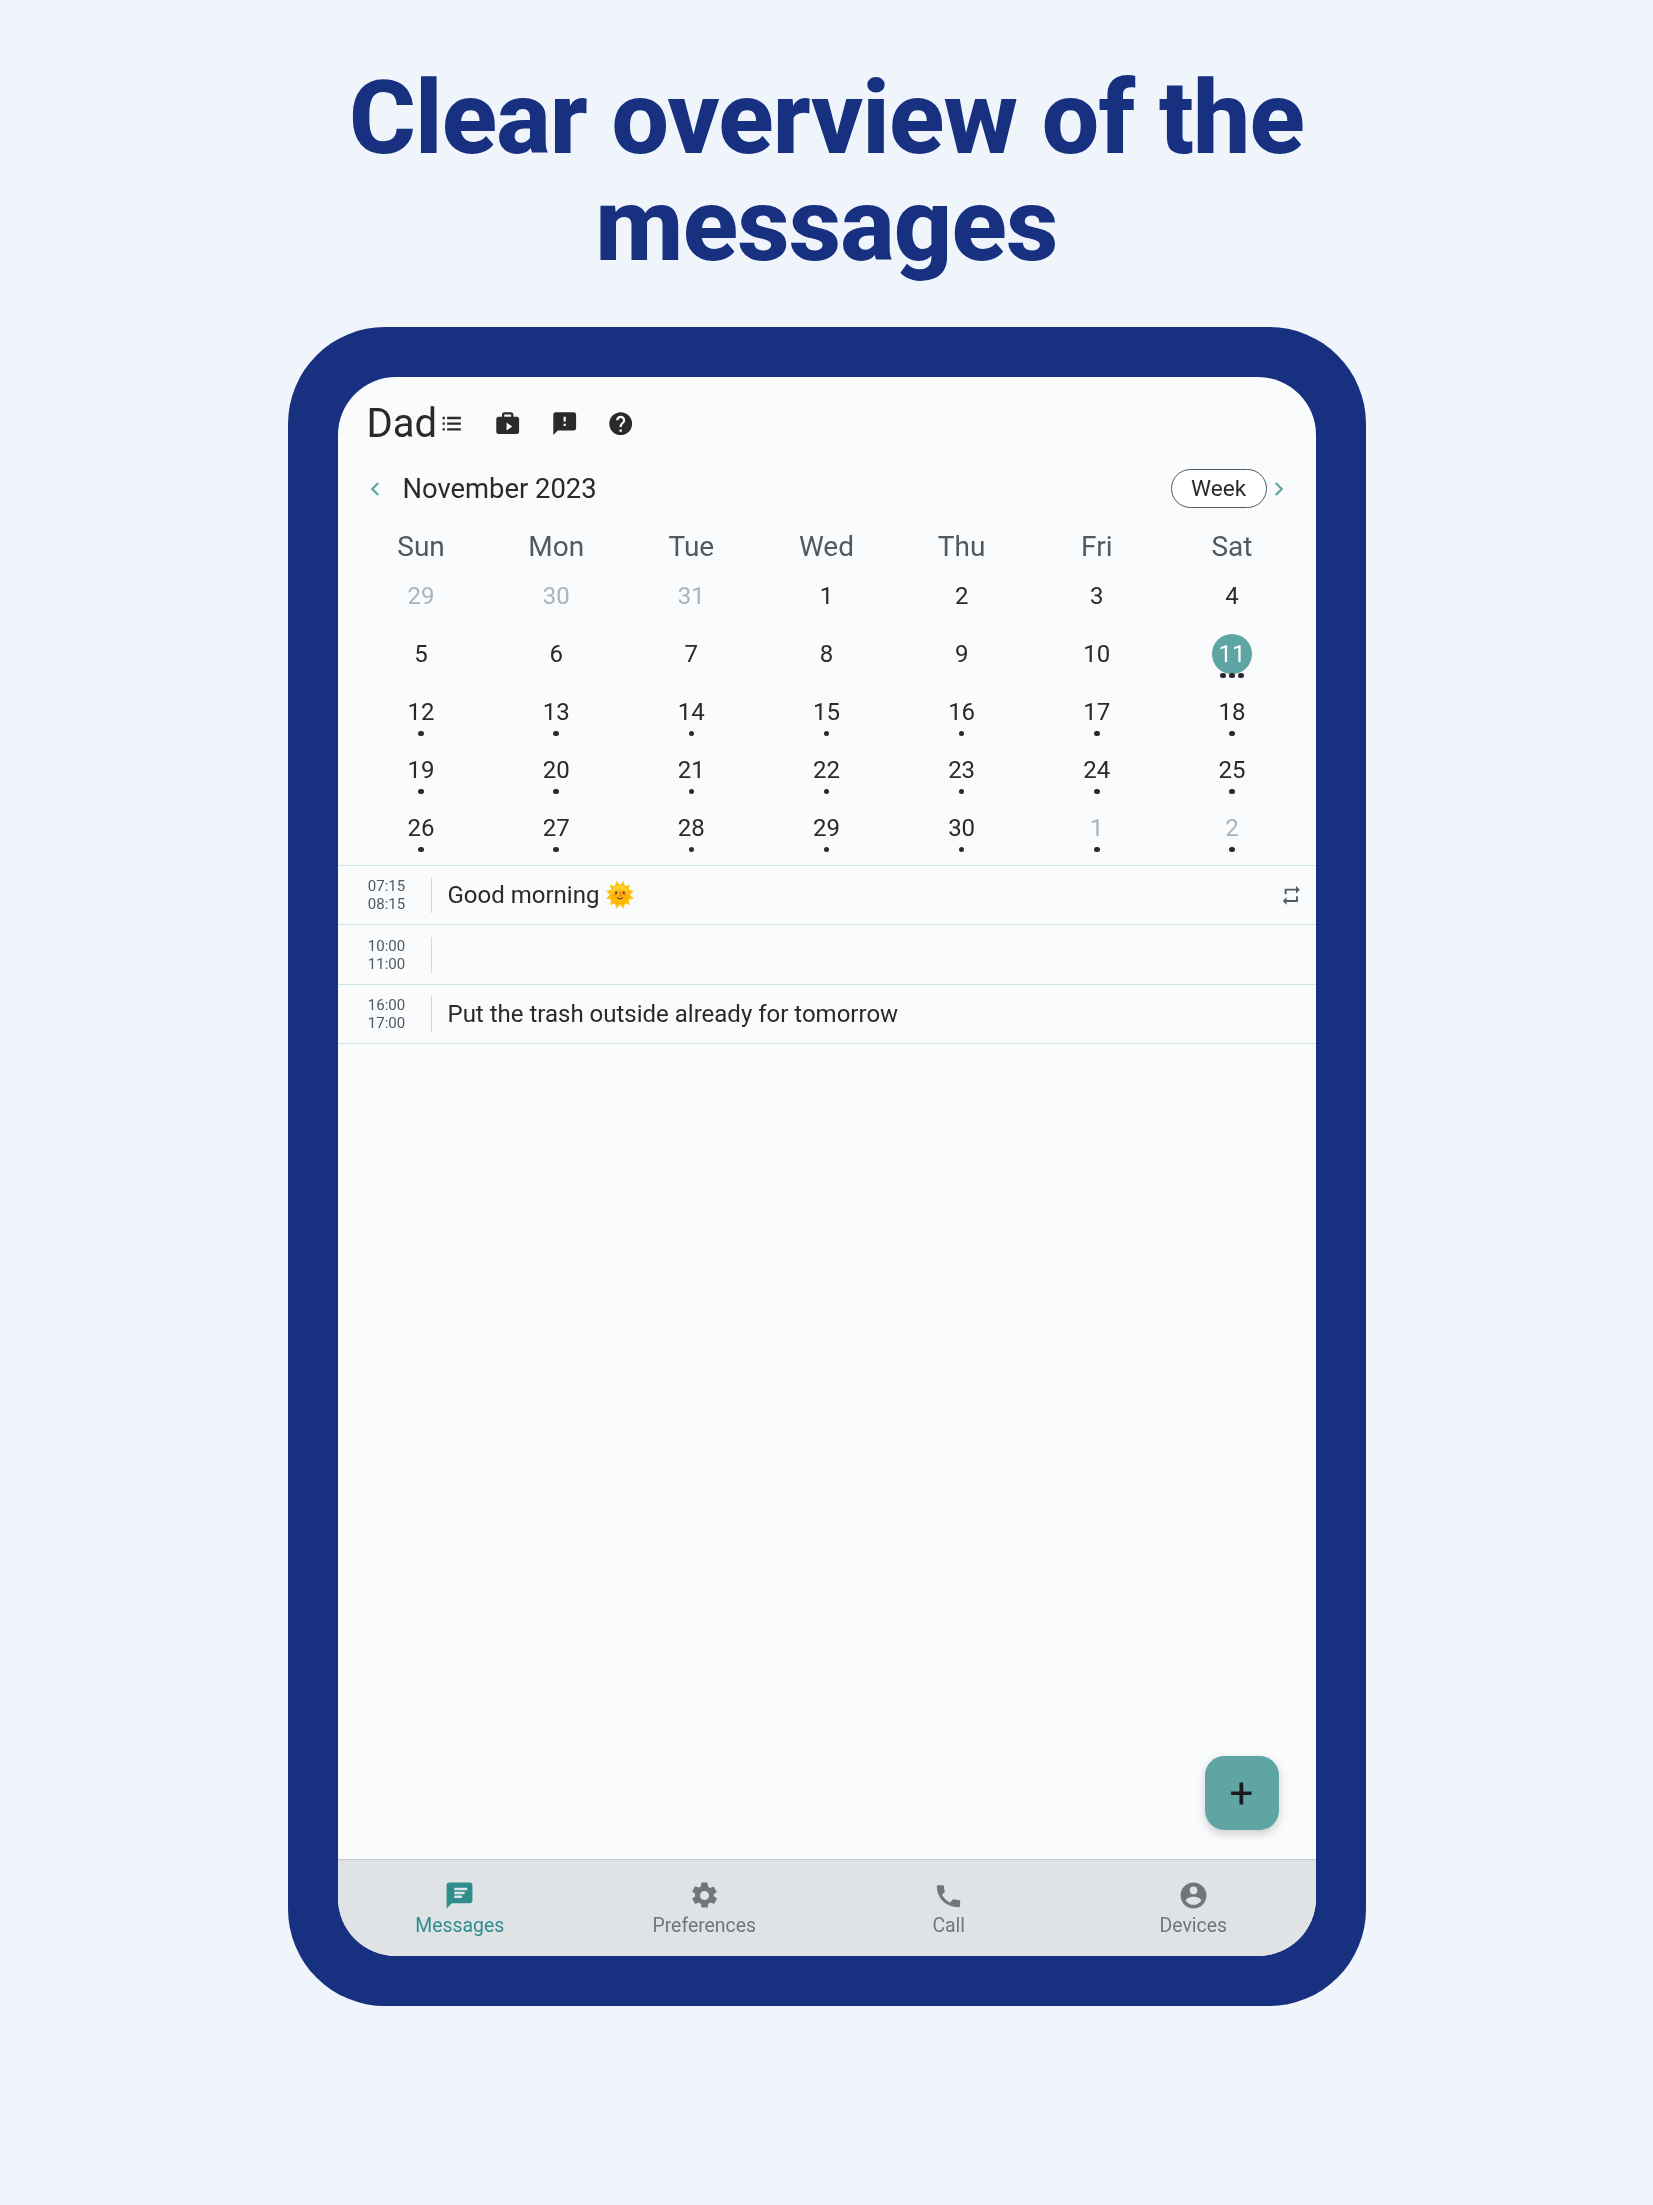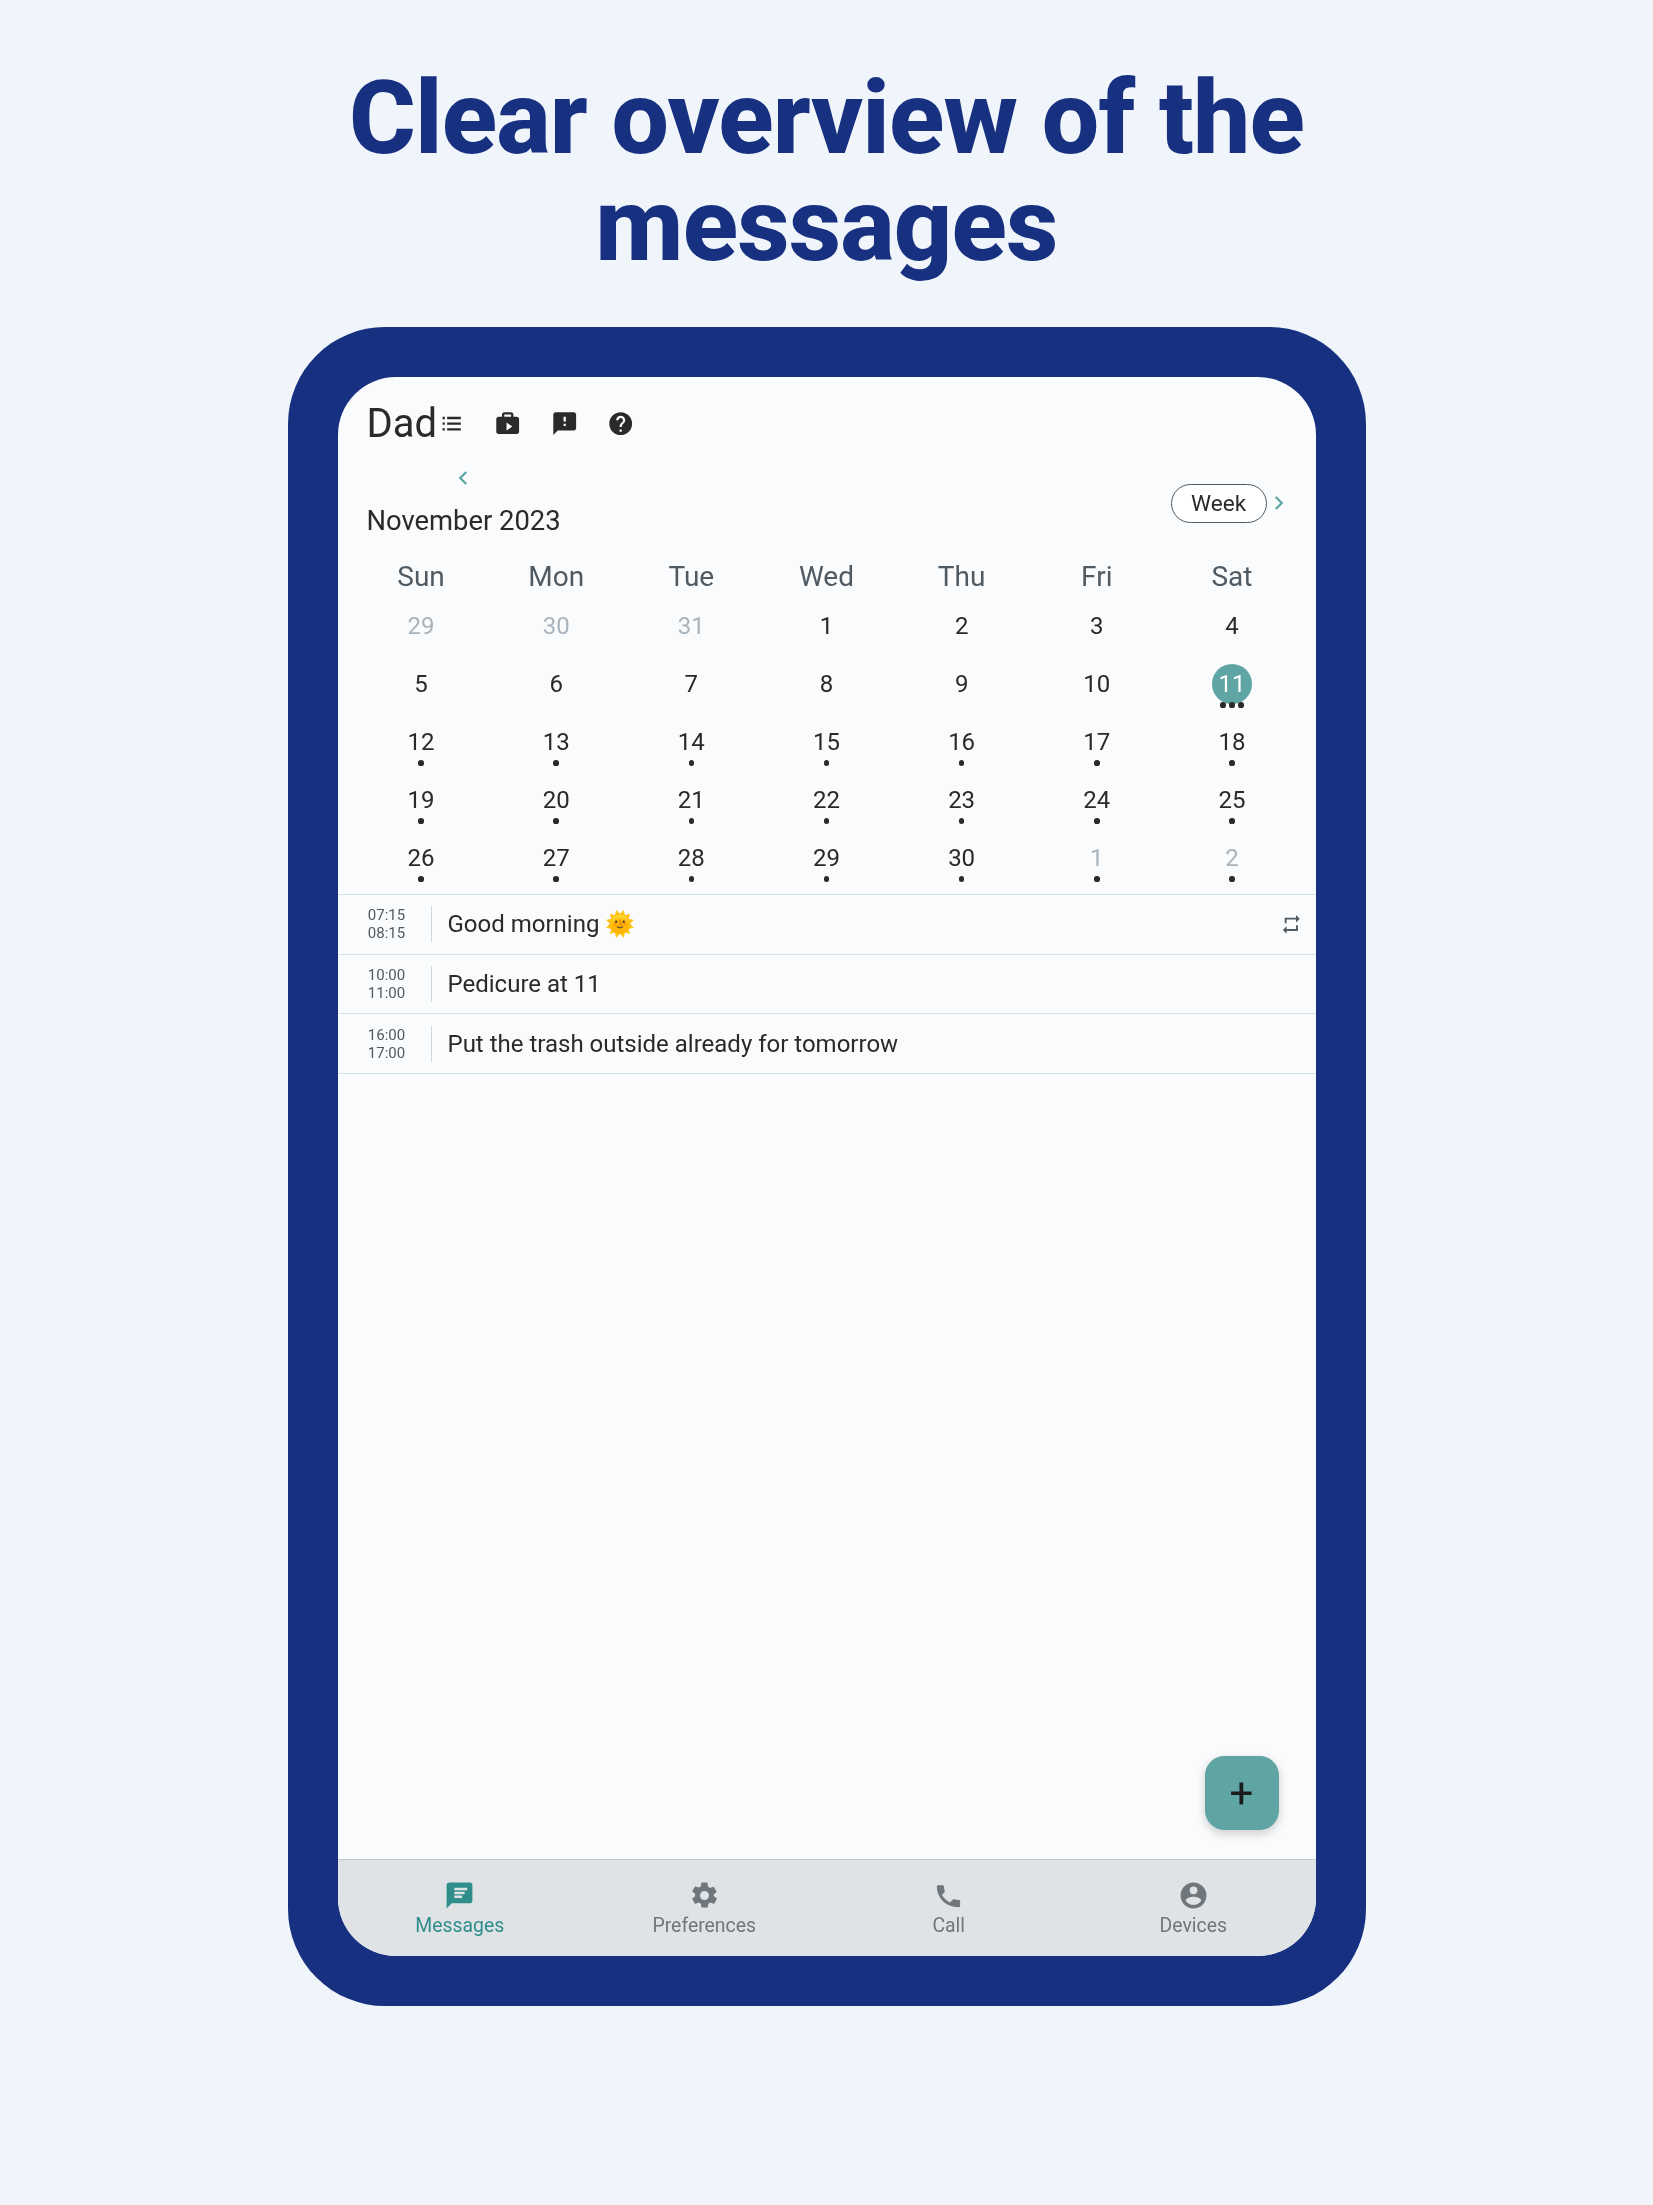--- a/index.html
+++ b/index.html
@@ -56,21 +56,21 @@
   .hicon svg { width: 27.4px; height: 27.4px; fill: #2a2a2a; }
   .hicon.qmark svg { fill:#2a2a2a; }
 
   
   .month-nav {
     display: flex;
     justify-content: space-between;
     align-items: center;
     padding: 11.3px 29px 8px 29px;
   }
-  .month-left { display:flex; align-items:center; gap: 18px; flex-direction: column; }
+  .month-left { display:flex; align-items:center; gap: 18px; }
   .chev { width: 18px; height: 18px; color:#5fa5a3; }
   .chev svg { width: 18px; height: 18px; fill: none; stroke:#5fa5a3; stroke-width:3; }
   .month-label { font-size: 27.4px; color:#2a2a2a; }
   .month-right { display:flex; align-items:center; gap: 2px; }
   .week-btn {
     border: 1.6px solid #4f5a63;
     border-radius: 22.6px;
     padding: 4.8px 19.4px;
     font-size: 22.6px;
     color:#2a2a2a;
@@ -427,21 +427,20 @@
     <div class="events" id="events">
         <div class="event-row">
           <div class="event-time">07:15<br>08:15</div>
           <div class="event-text">Good morning 🌞</div>
           <div class="repeat-icon"><svg viewBox="0 0 24 24">
               <path d="M7 7h10v3l4-4-4-4v3H5v6h2V7zm10 10H7v-3l-4 4 4 4v-3h12v-6h-2v4z"></path>
             </svg></div>
         </div>
         <div class="event-row">
           <div class="event-time">10:00<br>11:00</div>
-          <div class="event-text">Pedicure at 11</div>
         </div>
         <div class="event-row">
           <div class="event-time">16:00<br>17:00</div>
           <div class="event-text">Put the trash outside already for tomorrow</div>
         </div>
       </div>
 
     <div class="fab">
       <span>+</span>
     </div>

